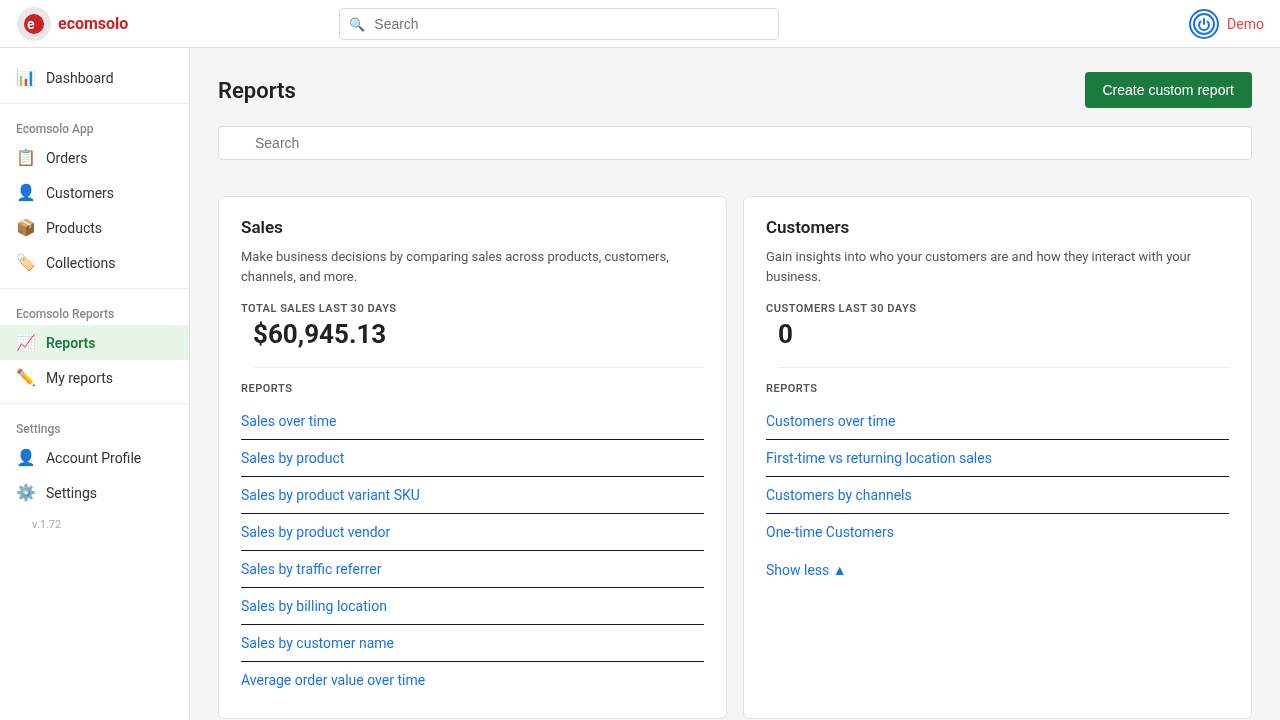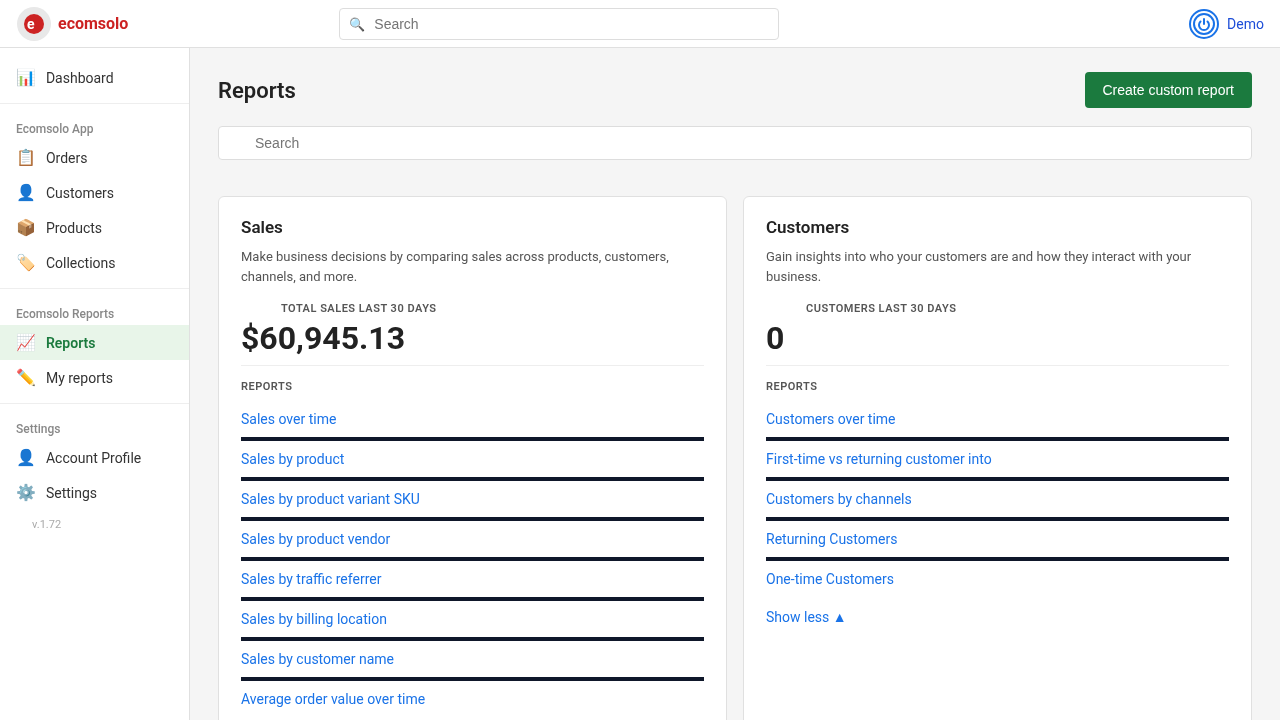--- a/index.html
+++ b/index.html
@@ -7,21 +7,21 @@
 
     
     .topbar { height: 48px; background: #fff; border-bottom: 1px solid #e0e0e0; display: flex; align-items: center; padding: 0 16px; gap: 12px; flex-shrink: 0; }
     .logo { display: flex; align-items: center; gap: 6px; }
     .search-bar { flex: 1; max-width: 440px; margin: 0 auto; position: relative; }
     .search-bar input { width: 100%; padding: 7px 12px 7px 34px; border: 1px solid #ddd; border-radius: 4px; font-size: 14px; background: #fff; }
     .search-bar .search-icon-top { position: absolute; left: 10px; top: 50%; transform: translateY(-50%); color: #888; font-size: 13px; }
     .topbar-right { margin-left: auto; display: flex; align-items: center; gap: 8px; }
     .user-avatar { width: 30px; height: 30px; border-radius: 50%; border: 2px solid #1a73e8; display: flex; align-items: center; justify-content: center; }
     .user-avatar svg { width: 24px; height: 24px; }
-    .user-name { font-size: 14px; color: #1d4ed8; text-align: center; }
+    .user-name { font-size: 14px; color: #ef4444; text-align: center; }
 
     
     .layout { display: flex; flex: 1; overflow: hidden; }
 
     
     .sidebar { width: 190px; background: #fff; border-right: 1px solid #e0e0e0; padding: 12px 0; overflow-y: auto; flex-shrink: 0; }
     .sidebar-section-label { font-size: 12px; color: #888; padding: 10px 16px 4px; font-weight: 500; }
     .sidebar-item { display: flex; align-items: center; gap: 10px; padding: 8px 16px; font-size: 14px; color: #333; cursor: pointer; text-decoration: none; }
     .sidebar-item.active { background: #e8f5e9; color: #1b7a3e; font-weight: 600; }
     .sidebar-item .icon { font-size: 16px; color: #555; flex-shrink: 0; }
@@ -38,24 +38,24 @@
     .search-reports { width: 100%; padding: 8px 12px 8px 36px; border: 1px solid #ddd; border-radius: 4px; font-size: 14px; margin-bottom: 18px; position: relative; }
     .search-reports-wrap { position: relative; margin-bottom: 18px; }
     .search-reports-wrap .icon-search { position: absolute; left: 11px; top: 50%; transform: translateY(-50%); color: #888; font-size: 14px; }
 
     
     .cards-grid { display: grid; grid-template-columns: 1fr 1fr; gap: 16px; }
 
     .card { background: #fff; border: 1px solid #e0e0e0; border-radius: 6px; padding: 20px 22px; }
     .card-title { font-size: 17px; font-weight: 600; color: #222; margin-bottom: 10px; }
     .card-desc { font-size: 13px; color: #555; margin-bottom: 16px; line-height: 1.5; }
-    .card-stat-label { font-size: 11px; font-weight: 600; color: #555; text-transform: uppercase; letter-spacing: 0.5px; margin-bottom: 4px; margin-left: 40px; }
-    .card-stat-value { font-size: 32px; font-weight: 700; color: #222; margin-bottom: 14px; padding-bottom: 8px; border-bottom: 1px solid #eee; }
+    .card-stat-label { font-size: 11px; font-weight: 600; color: #555; text-transform: uppercase; letter-spacing: 0.5px; margin-bottom: 4px; }
+    .card-stat-value { font-size: 26px; font-weight: 700; color: #222; margin-bottom: 14px; padding-bottom: 18px; border-bottom: 1px solid #eee; margin-left: 12px; }
     .reports-label { font-size: 11px; font-weight: 600; color: #555; text-transform: uppercase; letter-spacing: 0.5px; margin-bottom: 8px; }
-    .report-link { display: block; padding: 10px 0; font-size: 14px; color: #1a73e8; text-decoration: none; border-bottom: 4px solid #0f172a; cursor: pointer; }
+    .report-link { display: block; padding: 10px 0; font-size: 14px; color: #1a73e8; text-decoration: none; border-bottom: 1px solid #0f172a; cursor: pointer; }
     .report-link:last-of-type { border-bottom: none; }
     .show-toggle { display: block; text-align: left; color: #1a73e8; font-size: 14px; cursor: pointer; margin-top: 12px; }
 
     
   </style>
 </head>
 <body>
 
 <div class="topbar">
   <div class="logo">
@@ -179,23 +179,22 @@
       </div>
 
       <div class="card">
         <div class="card-title">Customers</div>
         <div class="card-desc">Gain insights into who your customers are and how they interact with your business.</div>
         <div class="card-stat-label">CUSTOMERS LAST 30 DAYS</div>
         <div class="card-stat-value">0</div>
         <div class="reports-label">REPORTS</div>
         <div id="customers-links">
             <a class="report-link">Customers over time</a>
-            <a class="report-link">First-time vs returning customer into</a>
+            <a class="report-link">First-time vs returning location sales</a>
             <a class="report-link">Customers by channels</a>
-            <a class="report-link">Returning Customers</a>
             <a class="report-link">One-time Customers</a>
           </div>
         <span class="show-toggle">Show less ▲</span>
       </div>
 
     </div>
   </div>
 </div>
 
 </body></html>

